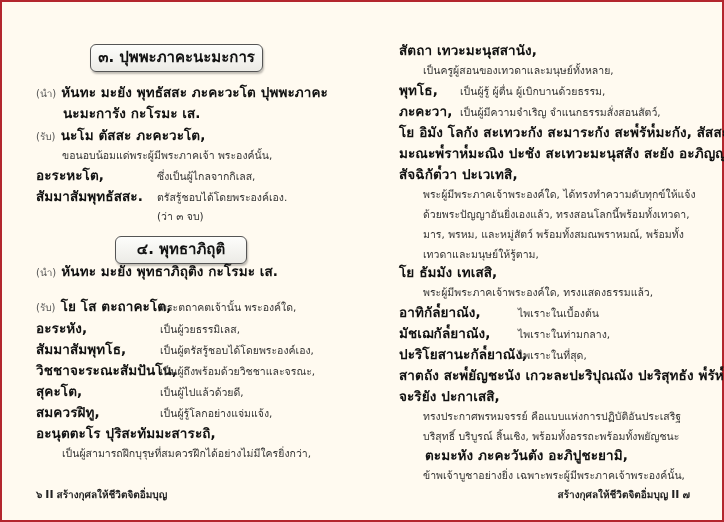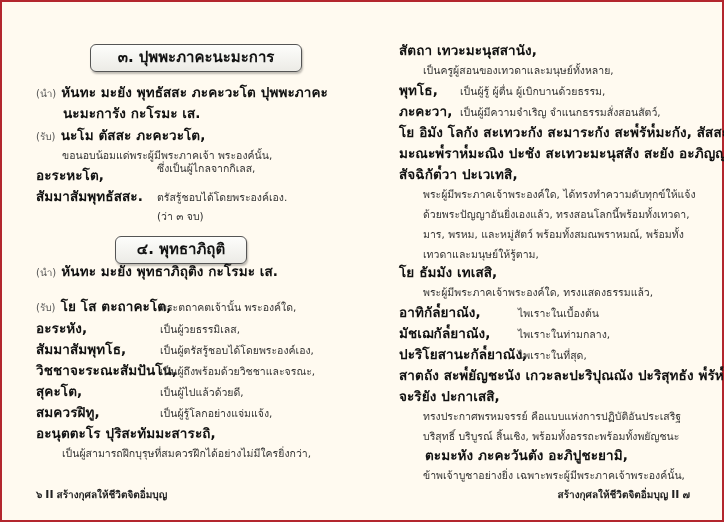--- a/index.html
+++ b/index.html
@@ -24,38 +24,38 @@
 
   .footer { position: absolute; font-size: 10px; color: #222; font-weight: bold; white-space: nowrap; }
   .sep { font-size: 11px; font-weight: 900; margin: 0 3px; }
 </style>
 </head>
 <body>
 
 <div class="frame"></div>
 
 <div class="page page-left">
-  <div class="hbox" style="left:90px;top:44px;width:212px;height:28px;line-height:25px;">
+  <div class="hbox" style="left:90px;top:44px;width:173px;height:28px;line-height:25px;">
     <span>๓. ปุพพะภาคะนะมะการ</span>
   </div>
 
   <div class="line" style="left:36px;top:81px;">
     <span class="pfx">(นำ)</span>
     <span class="b">หันทะ มะยัง พุทธัสสะ ภะคะวะโต ปุพพะภาคะ</span>
   </div>
   <div class="line b" style="left:63px;top:102px;">นะมะการัง กะโรมะ เส.</div>
 
   <div class="line" style="left:36px;top:124px;">
     <span class="pfx">(รับ)</span>
     <span class="b">นะโม ตัสสะ ภะคะวะโต,</span>
   </div>
   <div class="line n" style="left:62px;top:147px;">ขอนอบน้อมแด่พระผู้มีพระภาคเจ้า พระองค์นั้น,</div>
 
   <div class="line b" style="left:36px;top:164px;">อะระหะโต,</div>
-  <div class="col2" style="left:157px;top:160px;">ซึ่งเป็นผู้ไกลจากกิเลส,</div>
+  <div class="col2" style="left:157px;top:168px;">ซึ่งเป็นผู้ไกลจากกิเลส,</div>
   <div class="line b" style="left:36px;top:185px;">สัมมาสัมพุทธัสสะ.</div>
   <div class="col2" style="left:157px;top:189px;">ตรัสรู้ชอบได้โดยพระองค์เอง.</div>
   <div class="line n" style="left:157px;top:208px;">(ว่า ๓ จบ)</div>
 
   <div class="hbox" style="left:115px;top:236px;width:132px;height:28px;line-height:25px;">
     <span>๔. พุทธาภิถุติ</span>
   </div>
 
   <div class="line" style="left:36px;top:260px;">
     <span class="pfx">(นำ)</span>

